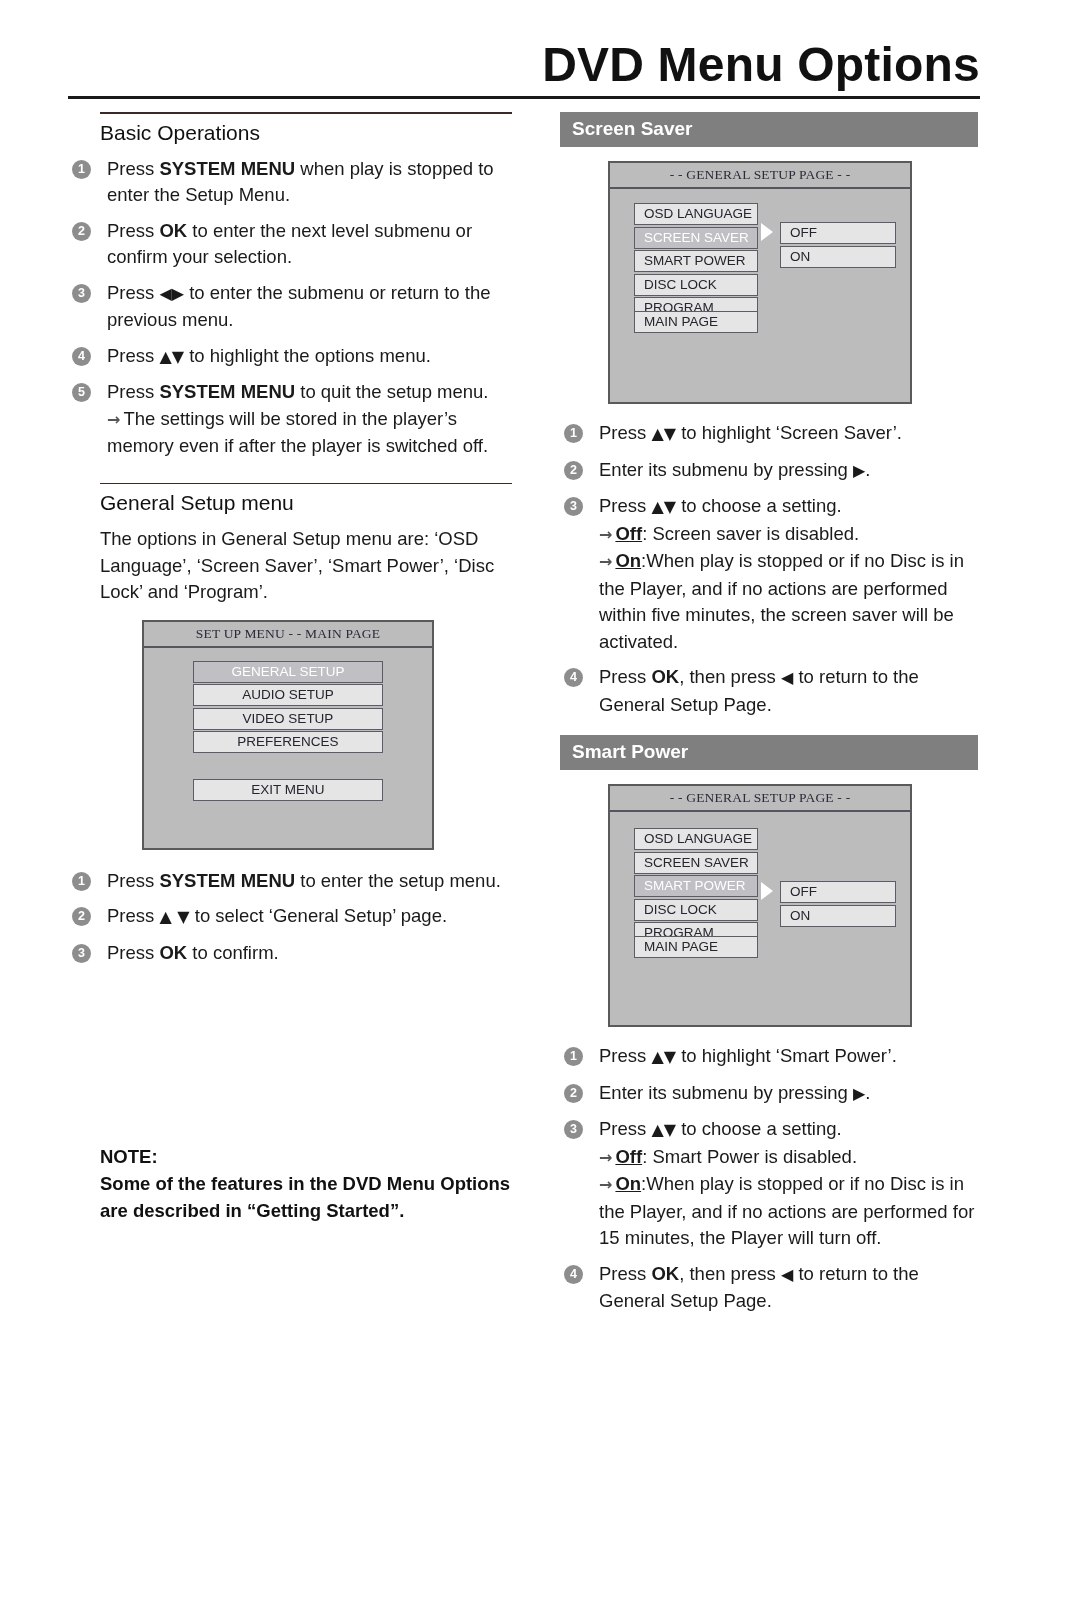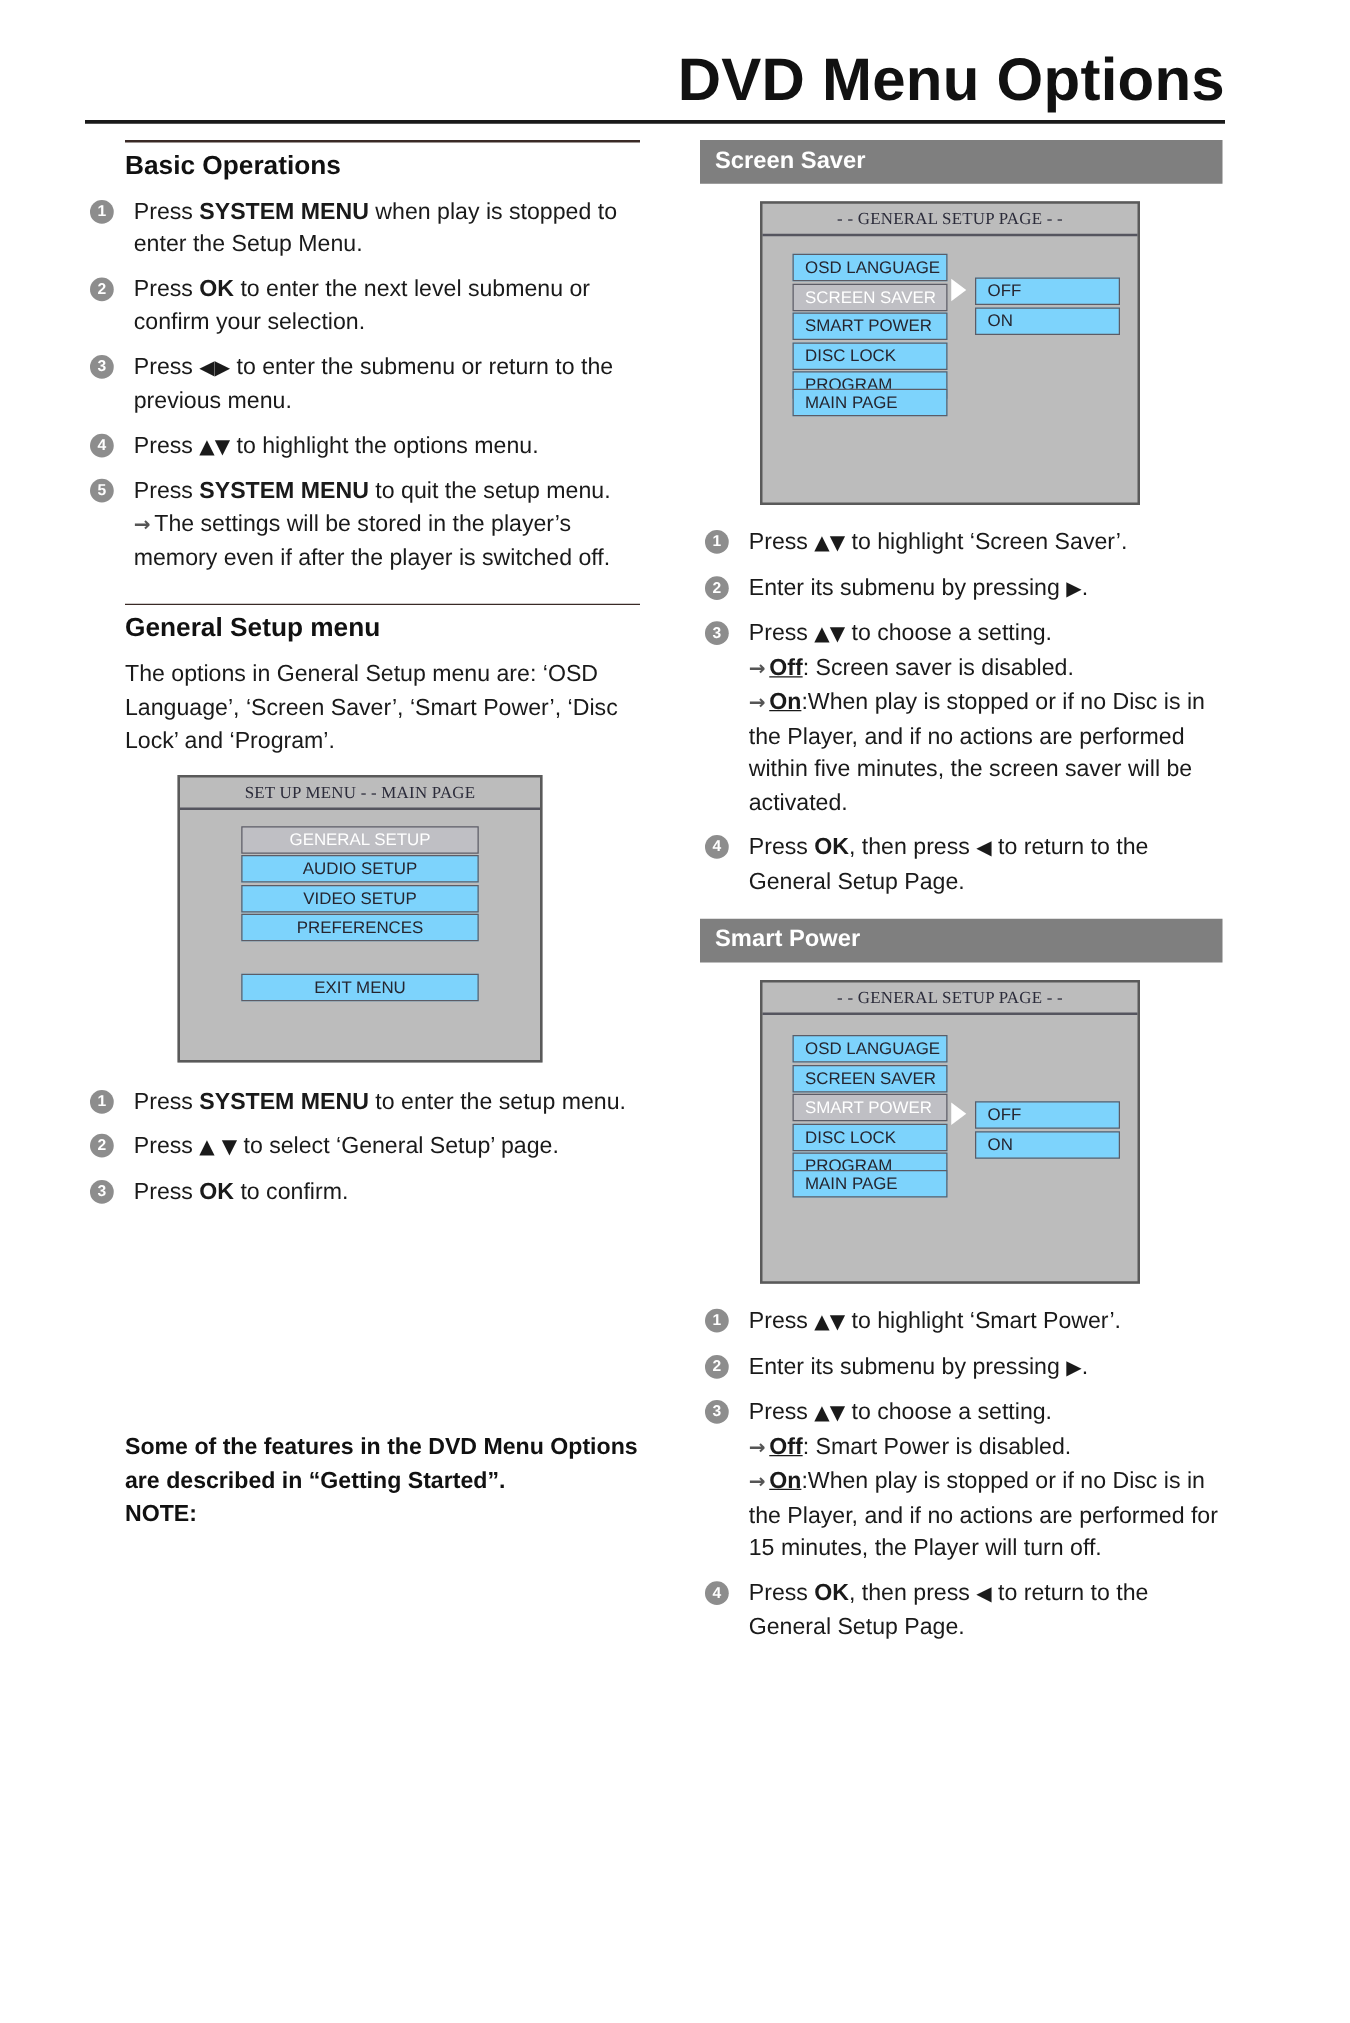--- a/index.html
+++ b/index.html
@@ -57,21 +57,21 @@
 
   
   .sec-rule {
     width: 412px;
     height: 1.5px;
     background: #3a2a26;
     margin: 0 0 6px 32px;
   }
   .sec-heading {
     font-size: 21px;
-    font-weight: bold;
+    font-weight: normal;
     color: #111;
     margin: 0 0 10px 32px;
     line-height: 26px;
   }
 
   
   .banner {
     background: #7f7f7f;
     color: #ffffff;
     font-size: 19px;
@@ -139,21 +139,21 @@
     text-align: center;
     font-size: 13.5px;
     color: #2b2b3a;
     padding: 4px 0 4px 0;
     border-bottom: 2px solid #55555f;
     letter-spacing: 0.2px;
     font-family: Liberation Serif, serif;
   }
   .osd-body { position: relative; }
   .osd-btn {
-    background: #7dd3fc;
+    background: #e5e5e5;
     border: 1.5px solid #5c5c66;
     color: #25252f;
     font-size: 13.5px;
     padding: 1px 0 2px 0;
     box-sizing: border-box;
     line-height: 17px;
   }
   .osd-btn.sel {
     background: #bfbfc4;
     color: #ffffff;
@@ -298,22 +298,22 @@
     </li>
     <li class="step">
       <span class="num">3</span>
       <span>Press </span><b>OK</b><span> to confirm.</span>
     </li>
   </ul>
 
   <div style="height:168px"></div>
 
   <div class="note-block">
+    <div>NOTE:</div>
     <div>Some of the features in the DVD Menu Options are described in “Getting Started”.</div>
-    <div>NOTE:</div>
   </div>
 
 </div>
 
 <div class="col-right">
 
   <div class="banner">Screen Saver</div>
 
   <div class="osd osd-gsp">
     <div class="osd-title">- - GENERAL SETUP PAGE - -</div>

